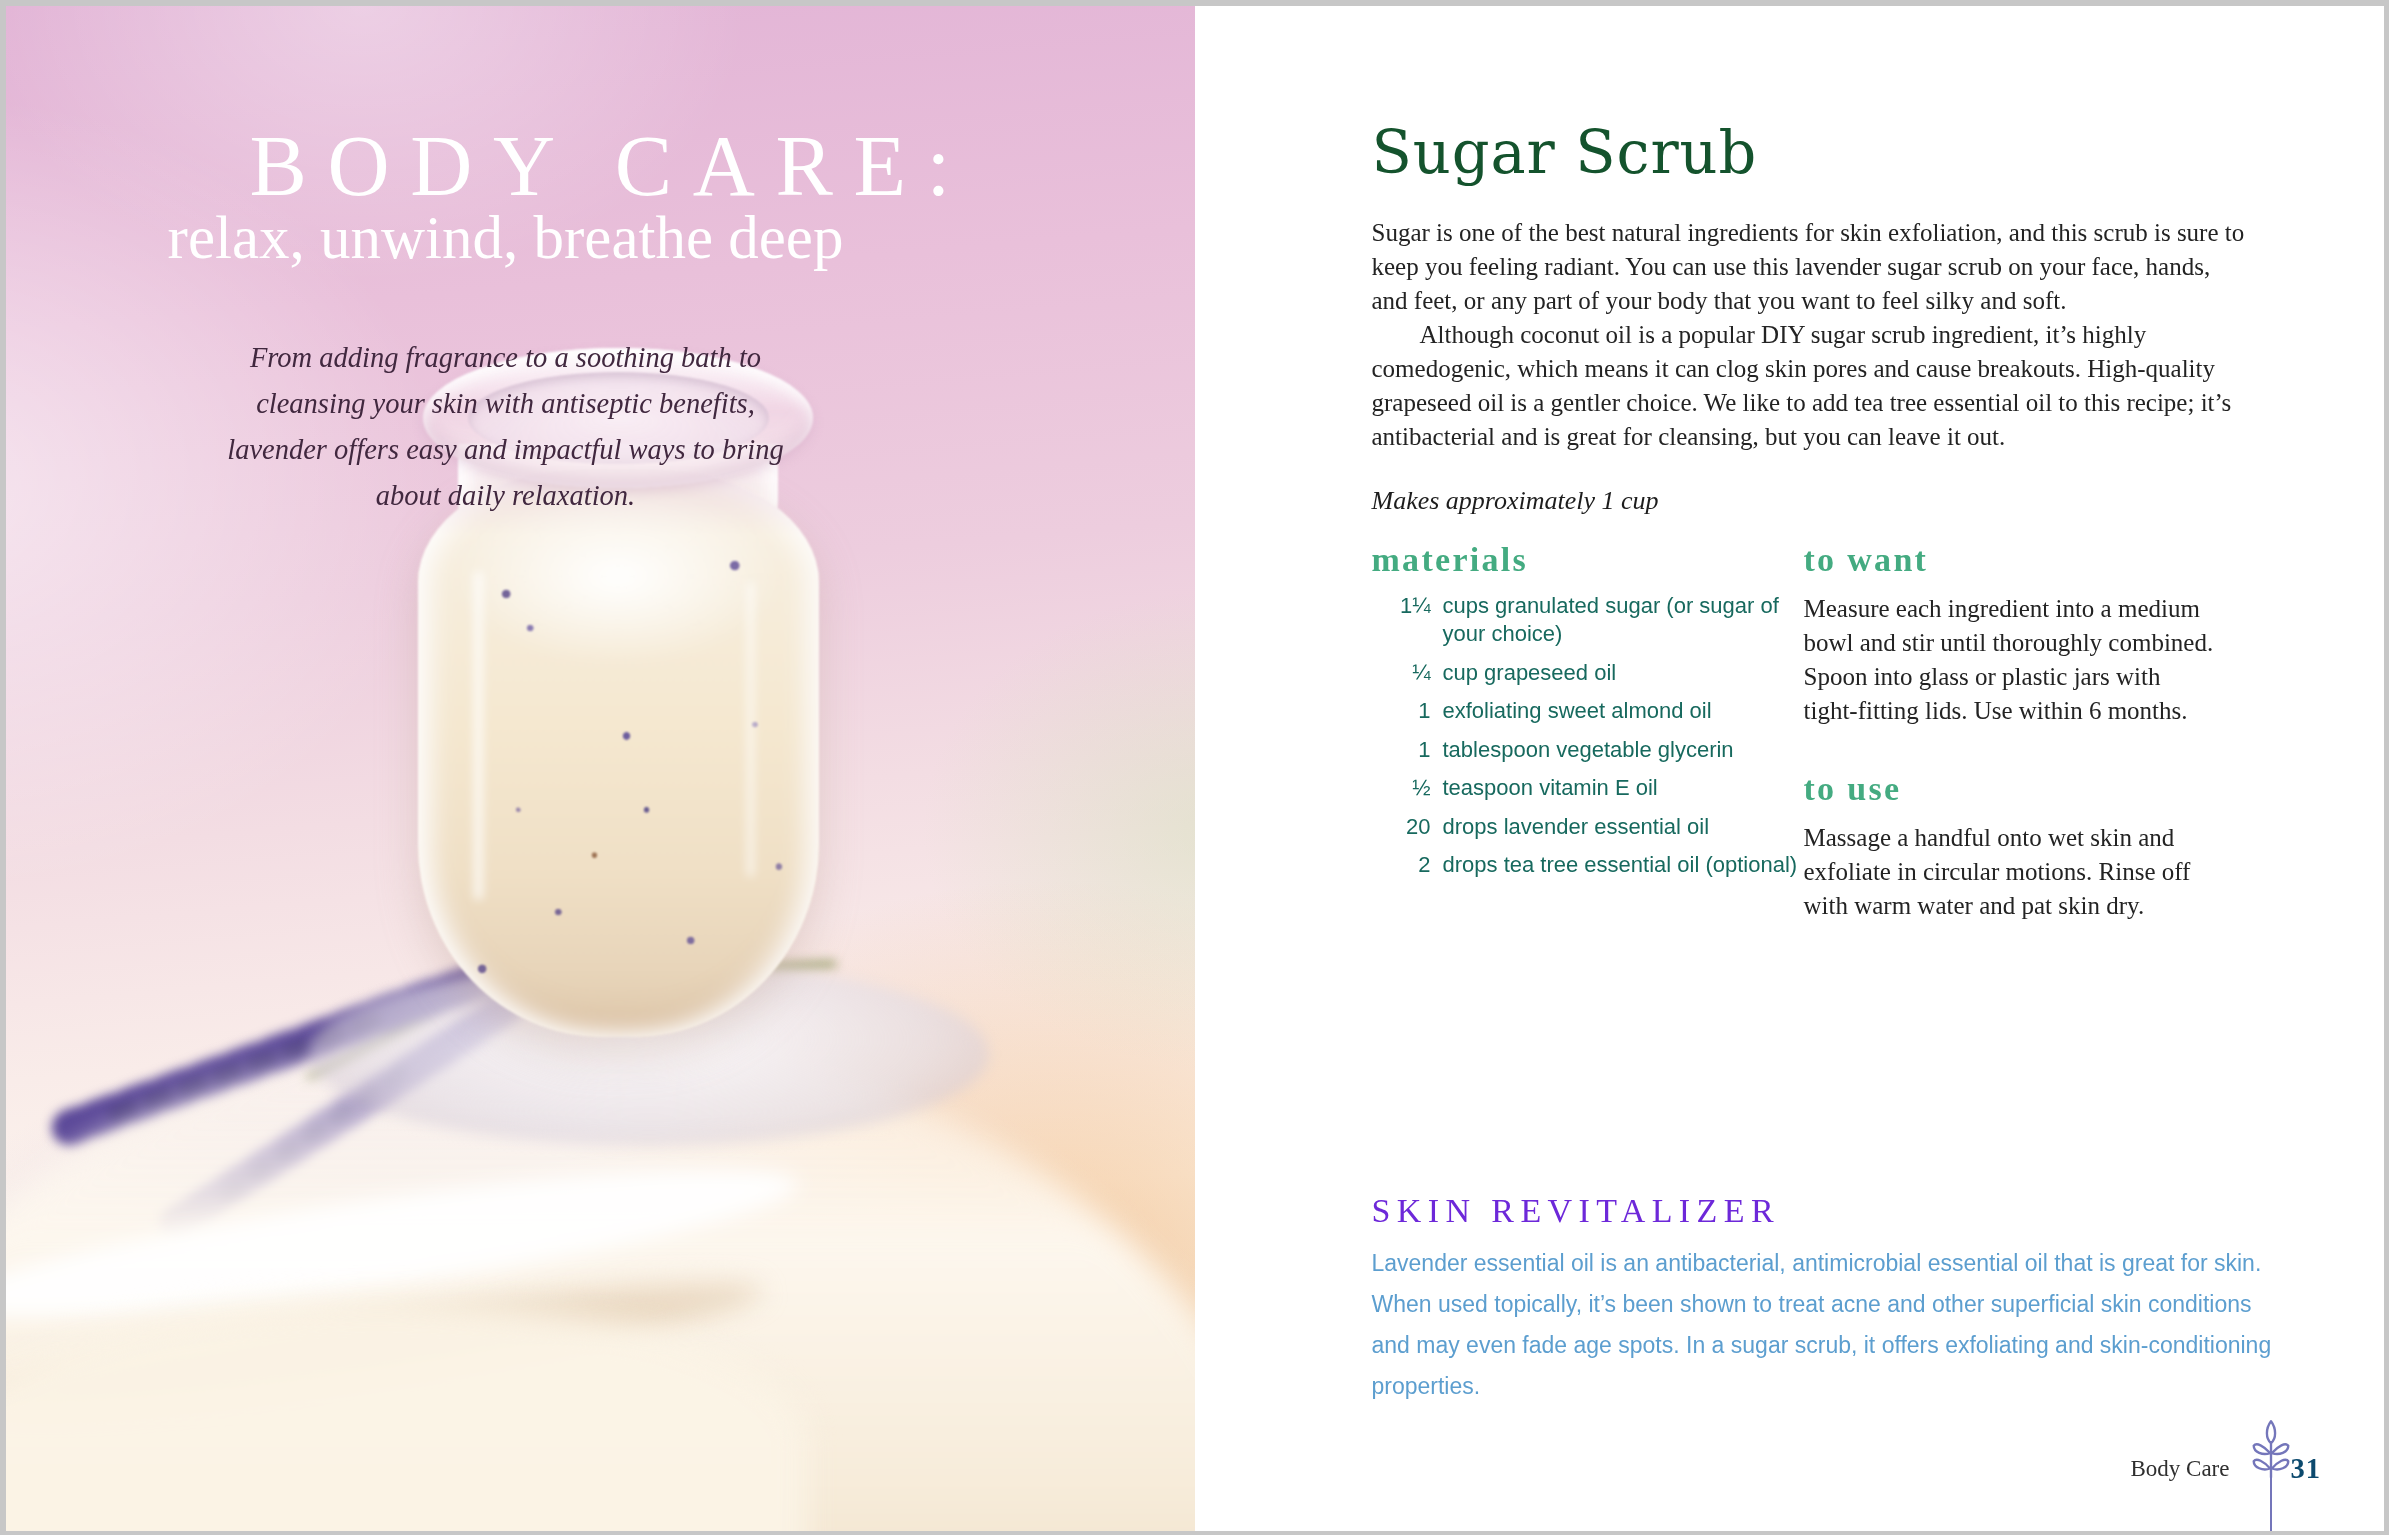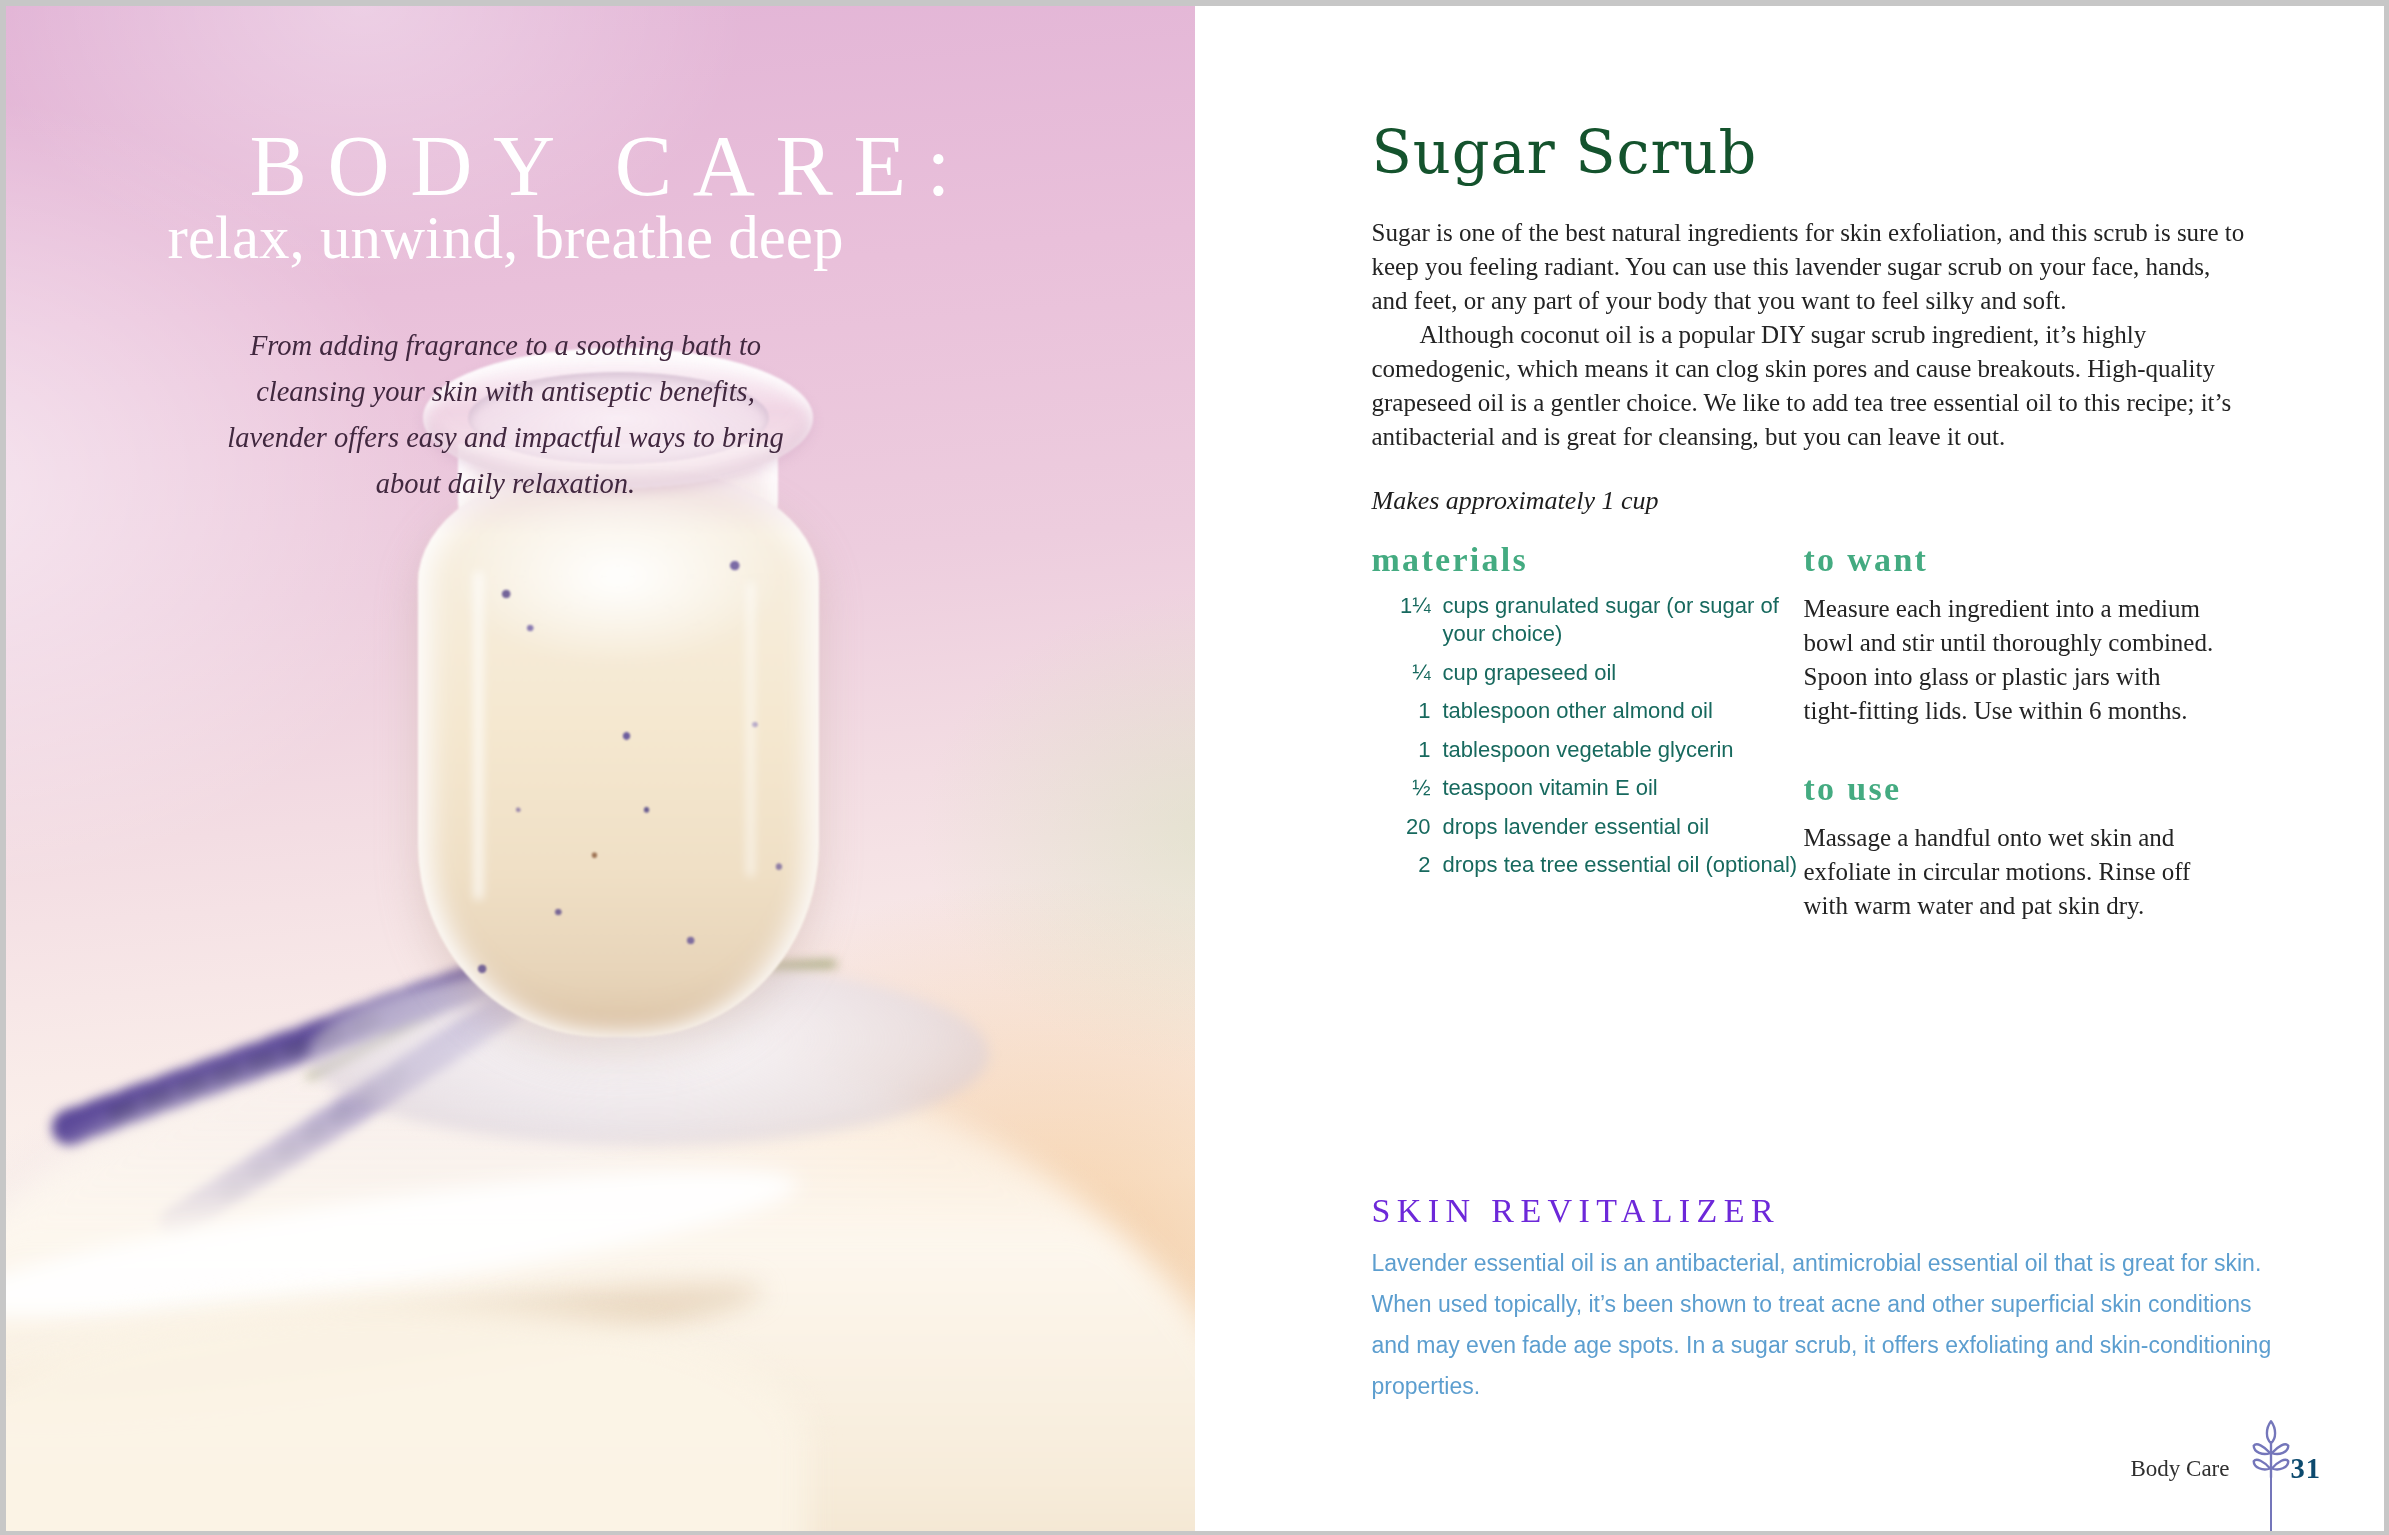--- a/index.html
+++ b/index.html
@@ -105,21 +105,21 @@
     position:absolute; top:117px; left:0; width:100%;
     text-align:center; color:#ffffff; font-size:86px; line-height:1;
     letter-spacing:0.24em; font-weight:400; text-indent:0.24em;
   }
   .photo-subtitle {
     position:absolute; top:195px; left:0; width:1000px;
     text-align:center; color:#ffffff; font-size:61px; line-height:1.2; font-weight:400;
   }
   .photo-intro { position:absolute; top:311px; left:0; width:1000px; display:flex; justify-content:center; }
   .photo-intro p {
-    margin:6px; width:597px; text-align:center; font-style:italic;
+    margin:18px; width:597px; text-align:center; font-style:italic;
     font-size:28.5px; line-height:1.62; color:#41283f;
   }
 
   
   .recipe-title {
     position:absolute; left:1366px; top:112px; margin:0;
     font-family:"DejaVu Serif", serif; font-weight:400;
     font-size:59px; color:#14532d; letter-spacing:0.9px;
   }
   .intro { position:absolute; left:1366px; top:210px; width:873px;
@@ -223,21 +223,21 @@
         <div class="ingredient">
             <span class="qty">1¼</span>
             <span class="desc">cups granulated sugar (or sugar of your choice)</span>
           </div>
             <div class="ingredient">
             <span class="qty">¼</span>
             <span class="desc">cup grapeseed oil</span>
           </div>
             <div class="ingredient">
             <span class="qty">1</span>
-            <span class="desc">tablespoon other almond oil</span>
+            <span class="desc">exfoliating sweet almond oil</span>
           </div>
             <div class="ingredient">
             <span class="qty">1</span>
             <span class="desc">tablespoon vegetable glycerin</span>
           </div>
             <div class="ingredient">
             <span class="qty">½</span>
             <span class="desc">teaspoon vitamin E oil</span>
           </div>
             <div class="ingredient">

